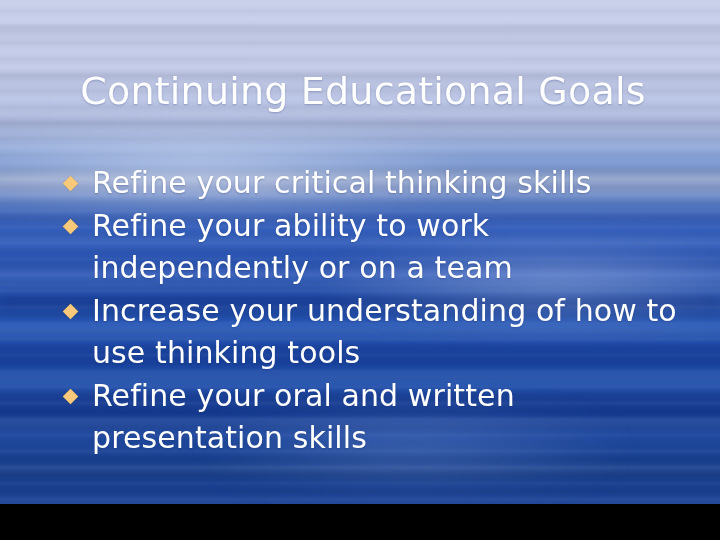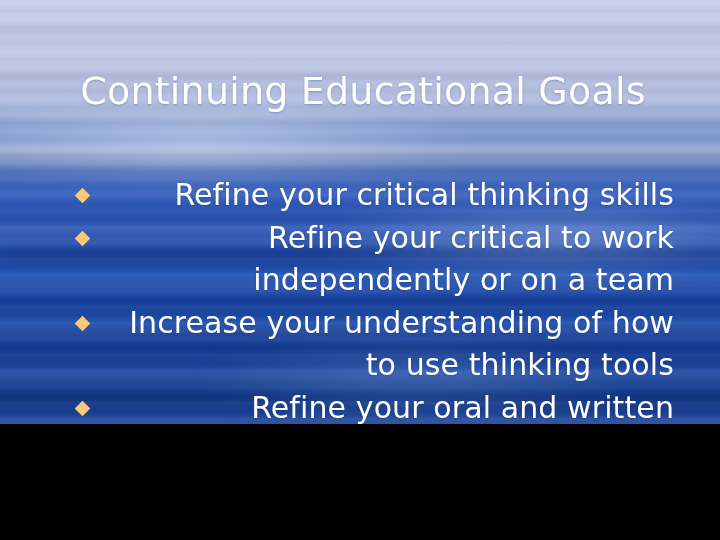--- a/index.html
+++ b/index.html
@@ -4,21 +4,21 @@
 <title>Continuing Educational Goals</title>
 <style>
   html, body {
     margin: 0;
     padding: 0;
     background: #000;
   }
   #slide {
     position: relative;
     width: 720px;
-    height: 424px;
+    height: 504px;
     overflow: hidden;
     font-family: "DejaVu Sans", "Liberation Sans", sans-serif;
     -webkit-font-smoothing: antialiased;
   }
 
   
   .bg-base {
     position: absolute;
     inset: 0;
     background: linear-gradient(to bottom,
@@ -142,24 +142,23 @@
     letter-spacing: 0.2px;
     white-space: nowrap;
     text-shadow: 0 1px 2px rgba(40,60,120,0.30);
   }
 
   .bullet-list {
     position: absolute;
     left: 58px;
     top: 158px;
     right: 30px;
-    margin: 16px;
+    margin: 4px;
     padding: 0;
     list-style: none;
-    text-align: right;
   }
 
   .bullet-item {
     position: relative;
     padding-left: 30px;
     margin: 0 0 1px 0;
     color: #ffffff;
     font-size: 30px;
     line-height: 42px;
     font-weight: 400;
@@ -201,28 +200,28 @@
 
     <ul class="bullet-list">
 
       <li class="bullet-item">
         <span class="bullet-marker"></span>
         <span class="bullet-text">Refine your critical thinking skills</span>
       </li>
 
       <li class="bullet-item">
         <span class="bullet-marker"></span>
-        <span class="bullet-text">Refine your critical to work independently or on a team</span>
+        <span class="bullet-text">Refine your ability to work independently or on a team</span>
       </li>
 
       <li class="bullet-item">
         <span class="bullet-marker"></span>
         <span class="bullet-text">Increase your understanding of how to use thinking tools</span>
       </li>
 
       <li class="bullet-item">
         <span class="bullet-marker"></span>
-        <span class="bullet-text">Refine your oral and written understanding skills</span>
+        <span class="bullet-text">Refine your oral and written presentation skills</span>
       </li>
 
     </ul>
   </div>
 </div>
 
 </body></html>

